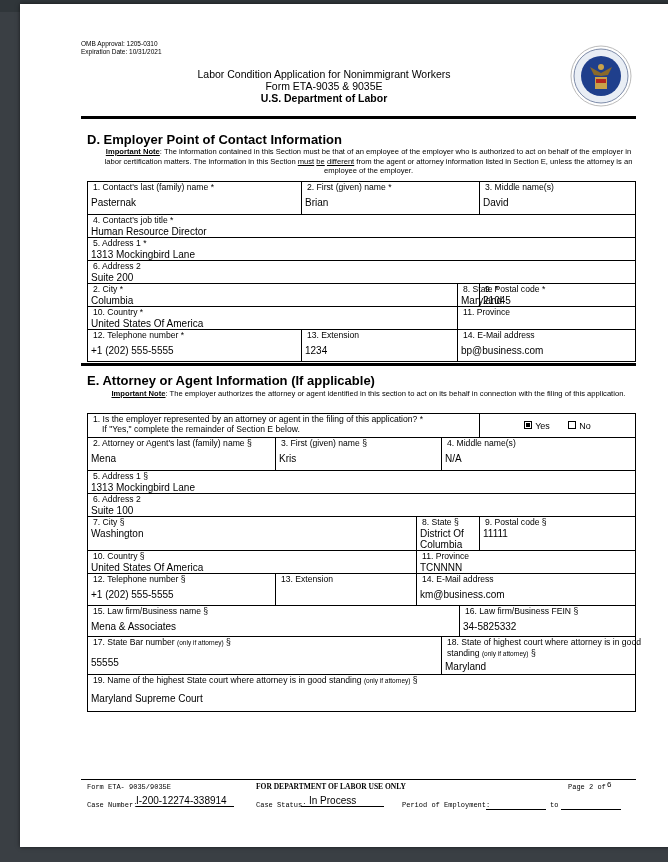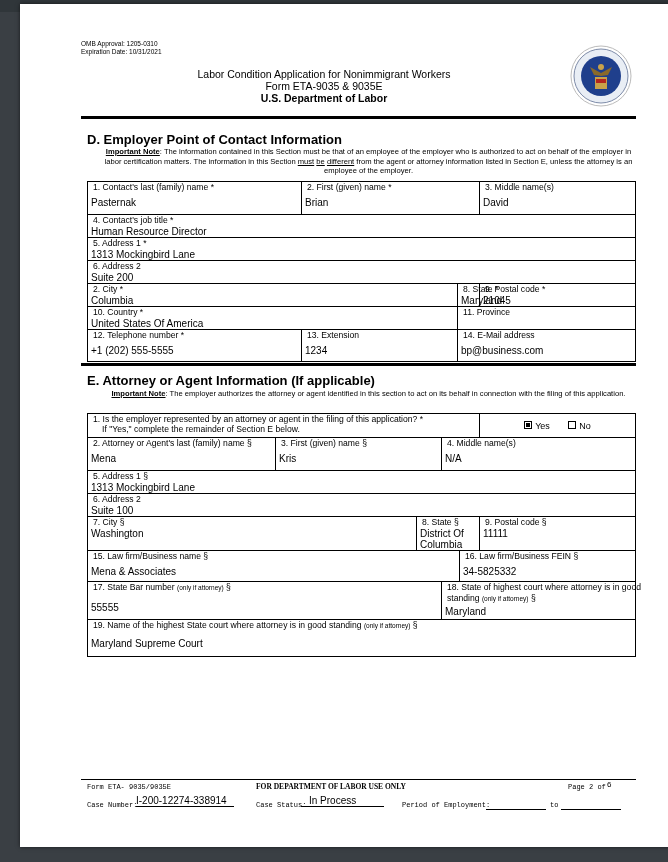--- a/index.html
+++ b/index.html
@@ -223,20 +223,44 @@
       </td>
       <td colspan="3">
         <div class="lbl">8.  State §</div>
         <div class="val">District Of Columbia</div>
       </td>
       <td>
         <div class="lbl">9.  Postal code §</div>
         <div class="val">11111</div>
       </td>
     </tr>
+    <tr style="height:23px">
+      <td colspan="3">
+        <div class="lbl">10.  Country §</div>
+        <div class="val">United States Of America</div>
+      </td>
+      <td colspan="4">
+        <div class="lbl">11.  Province</div>
+        <div class="val">TCNNNN</div>
+      </td>
+    </tr>
+    <tr style="height:32px">
+      <td>
+        <div class="lbl">12.  Telephone number §</div>
+        <div class="val gap">+1 (202) 555-5555</div>
+      </td>
+      <td colspan="2">
+        <div class="lbl">13.  Extension</div>
+        <div class="val gap"></div>
+      </td>
+      <td colspan="4">
+        <div class="lbl">14.  E-Mail address</div>
+        <div class="val gap">km@business.com</div>
+      </td>
+    </tr>
     <tr style="height:31px">
       <td colspan="5">
         <div class="lbl">15.  Law firm/Business name §</div>
         <div class="val gap">Mena &amp; Associates</div>
       </td>
       <td colspan="2">
         <div class="lbl">16.  Law firm/Business FEIN §</div>
         <div class="val gap">34-5825332</div>
       </td>
     </tr>

